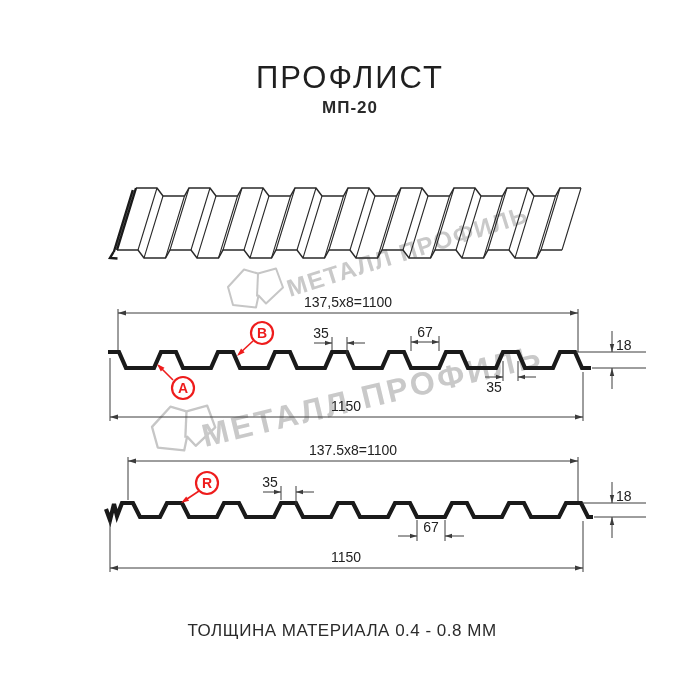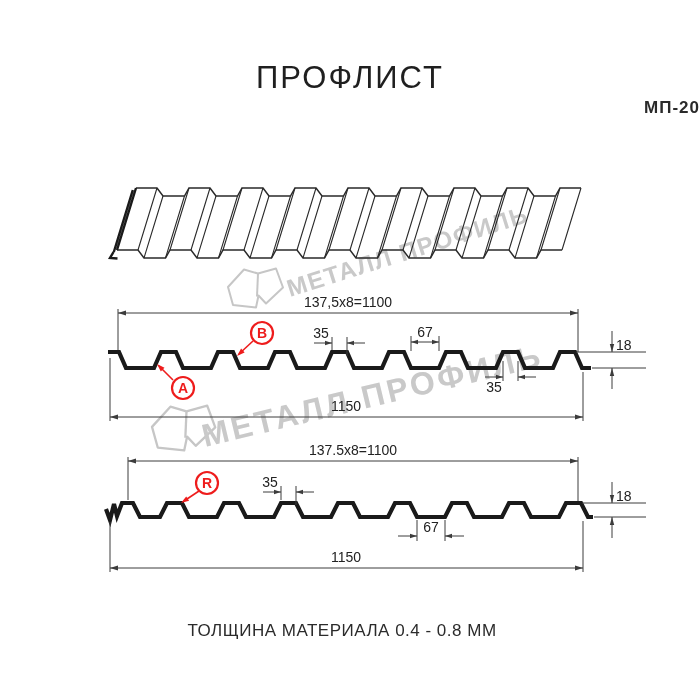--- a/index.html
+++ b/index.html
@@ -1,19 +1,19 @@
 <!DOCTYPE html>
 <html><head>
 <meta charset="utf-8">
 <style>
   html,body{margin:0;padding:0;background:#ffffff;}
   body{width:700px;height:700px;position:relative;font-family:"Liberation Sans",sans-serif;overflow:hidden;}
   .title{position:absolute;left:0;top:60px;width:700px;text-align:center;
          font-size:31px;font-weight:400;letter-spacing:2px;color:#1f1f1f;}
-  .subtitle{position:absolute;left:0;top:98px;width:700px;text-align:right;
+  .subtitle{position:absolute;left:0;top:98px;width:700px;text-align:center;
          font-size:17px;font-weight:600;letter-spacing:1px;color:#2a2a2a;}
   .footer{position:absolute;left:0;top:621px;width:684px;text-align:center;
          font-size:17px;font-weight:500;letter-spacing:.5px;color:#2b2b2b;}
   svg{position:absolute;left:0;top:0;}
   .thin{stroke:#3c3c3c;stroke-width:1;fill:none;}
   .thick{stroke:#1a1a1a;stroke-width:4.2;fill:none;stroke-linejoin:miter;}
   .sil{stroke:#2a2a2a;stroke-width:1.5;fill:none;stroke-linejoin:miter;}
   .conn{stroke:#2a2a2a;stroke-width:1.1;fill:none;}
   .dimtxt{font-family:"Liberation Sans",sans-serif;font-size:14px;fill:#222;}
   .arr{fill:#3c3c3c;stroke:none;}

